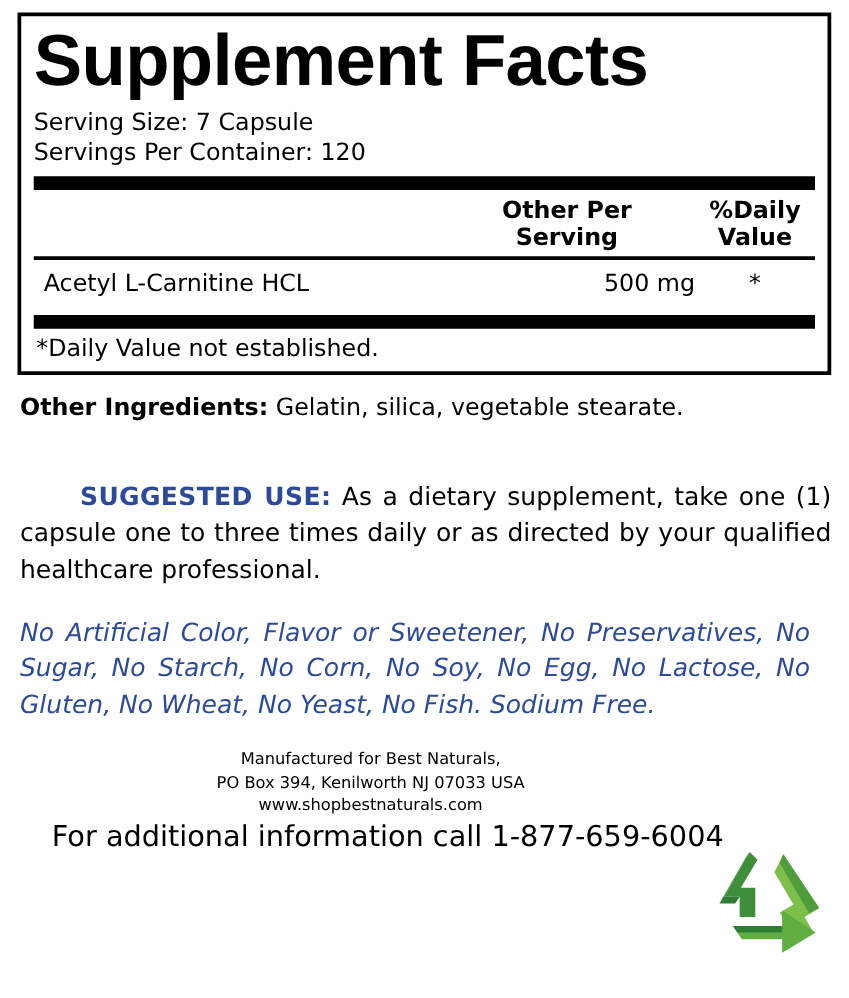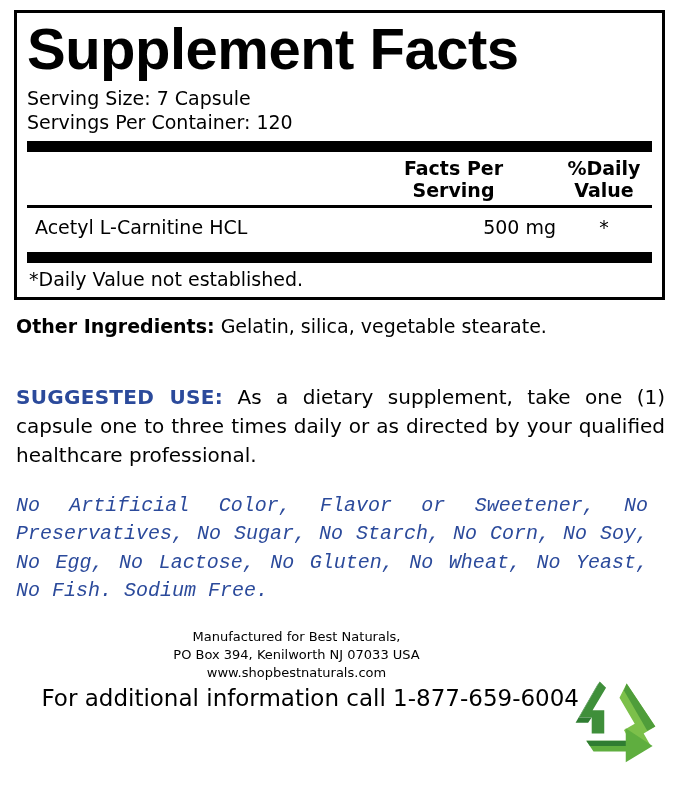--- a/index.html
+++ b/index.html
@@ -118,32 +118,32 @@
     margin: 44px 0 0 2px;
     font-size: 20px;
     line-height: 1.45;
     text-align: justify;
     text-align-last: left;
   }
   .suggested .su-head {
     color: #2b4a9b;
     font-weight: bold;
     letter-spacing: 0.3px;
+    margin-left: 48px;
   }
 
   .claims {
     margin: 22px 0 0 2px;
     font-size: 20px;
     font-style: italic;
     color: #2b4a9b;
     line-height: 1.42;
     text-align: justify;
     text-align-last: left;
     width: 632px;
-    font-family: Liberation Mono, monospace;
   }
 
   .manu {
     margin: 22px 0 0 0;
     text-align: center;
     font-size: 13px;
     line-height: 1.42;
     padding-right: 86px;
   }
 
@@ -180,21 +180,21 @@
     <div class="sf-title">Supplement Facts</div>
 
     <div class="serving-line">Serving Size: 7 Capsule</div>
     <div class="serving-line">Servings Per Container: 120</div>
 
     <div class="rule-thick"></div>
 
     <div class="hdr-row">
       <div class="hdr-blank"></div>
       <div class="hdr-amount">
-        <div>Facts Per</div>
+        <div>Other Per</div>
         <div>Serving</div>
       </div>
       <div class="hdr-dv">
         <div>%Daily</div>
         <div>Value</div>
       </div>
     </div>
 
     <div class="rule-thin"></div>
 

